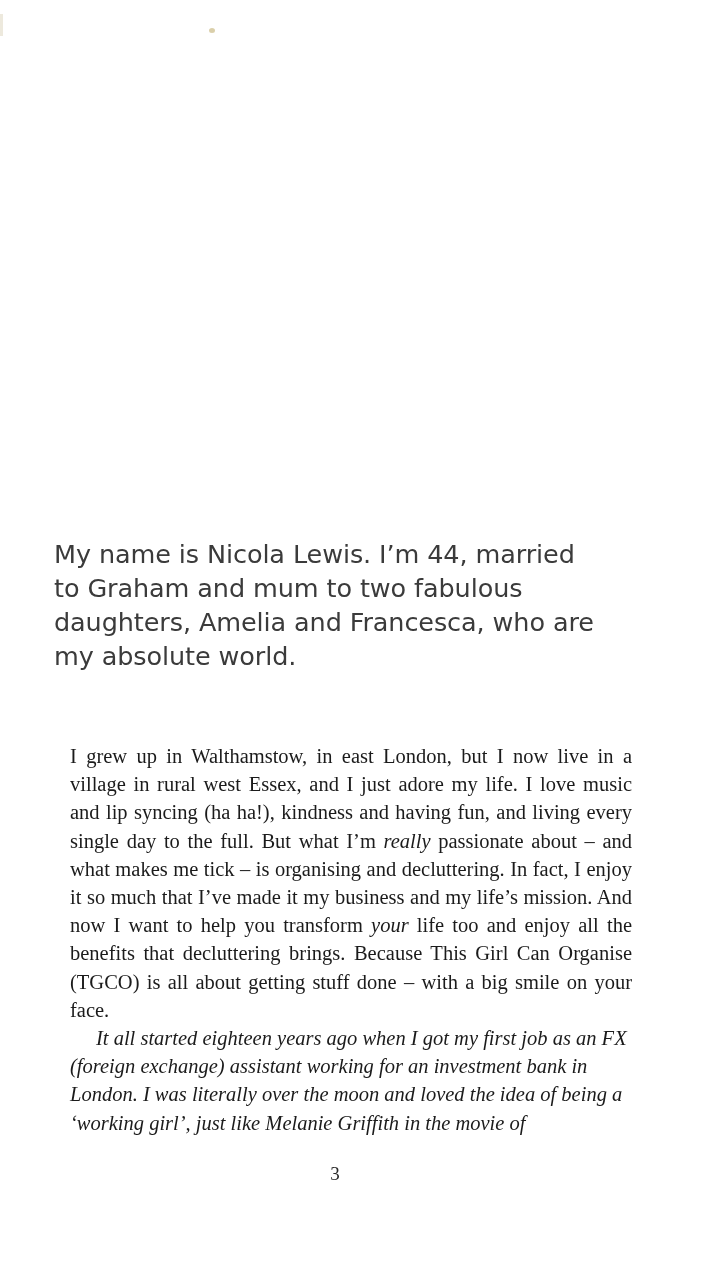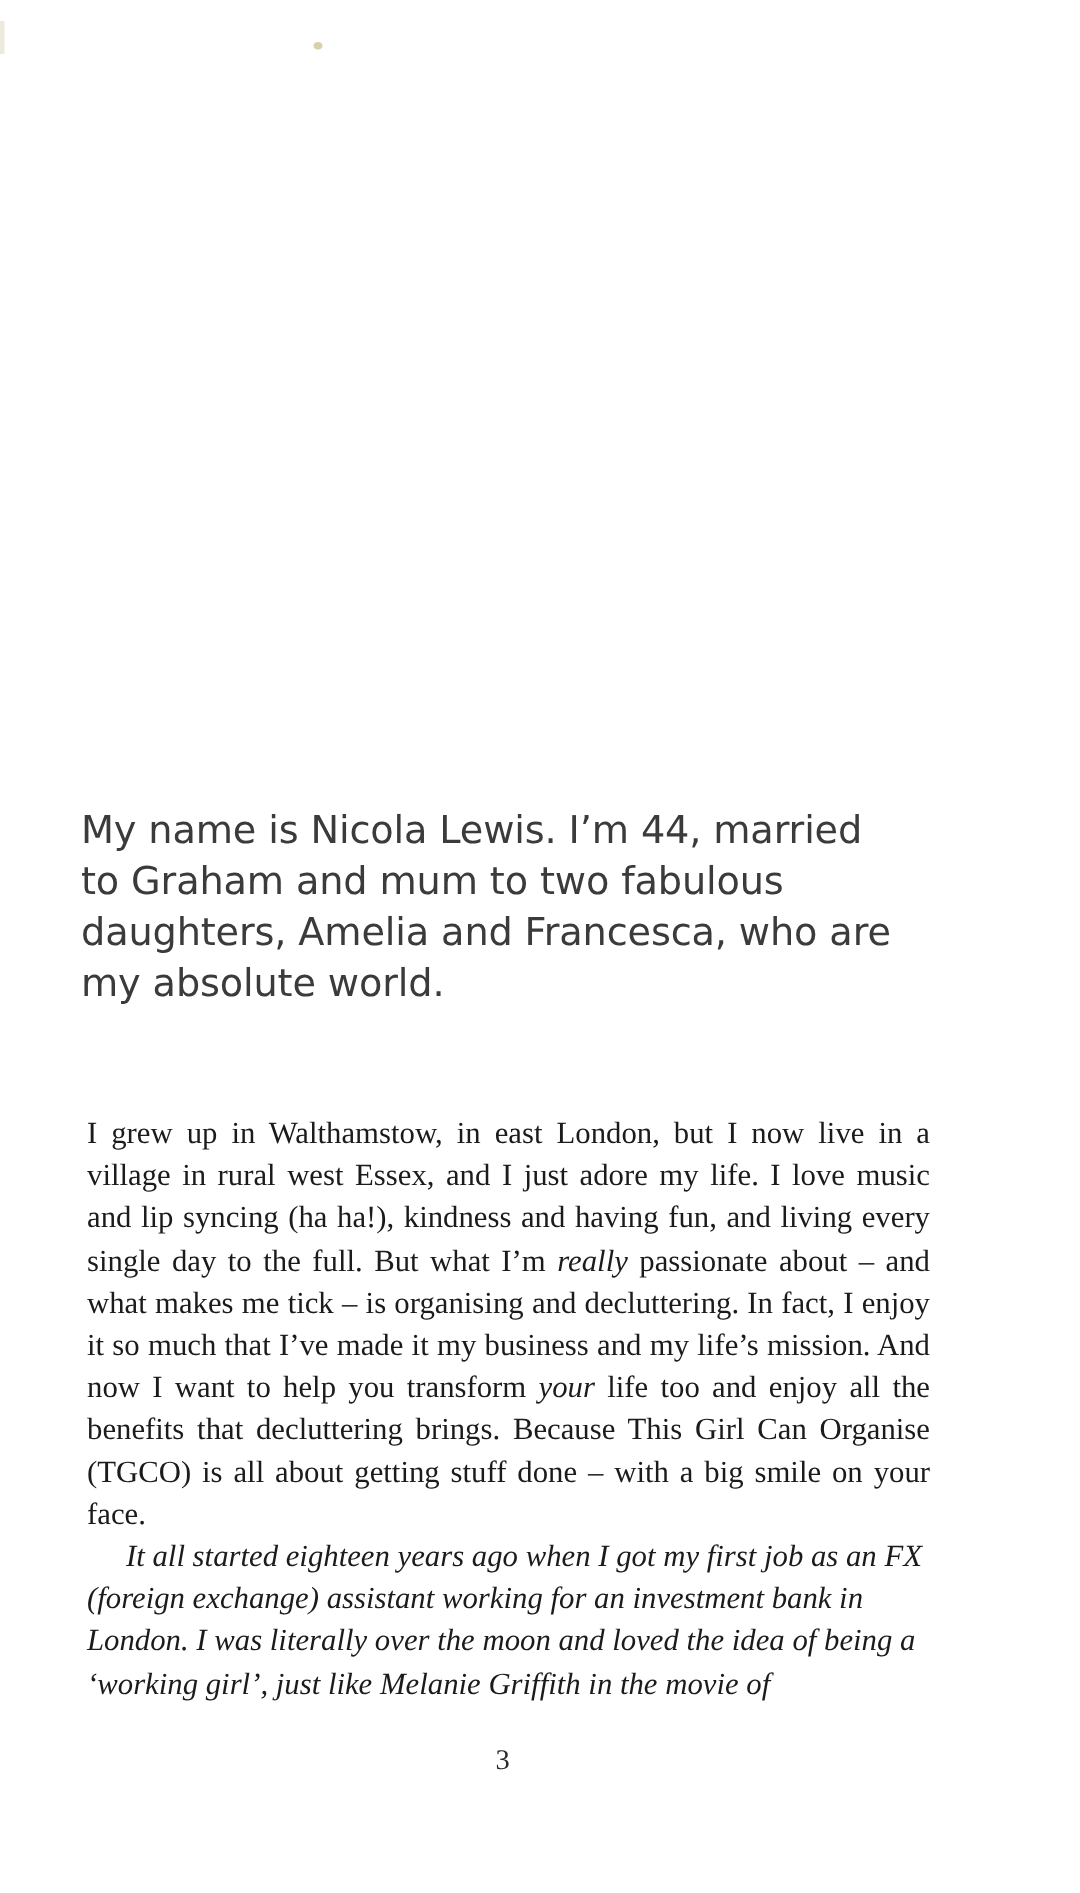--- a/index.html
+++ b/index.html
@@ -61,21 +61,21 @@
     font-size: 25.5px;
     line-height: 34px;
     color: #3b3b3b;
     letter-spacing: -0.1px;
     font-weight: 400;
   }
 
   .body-copy {
     position: absolute;
     top: 742px;
-    left: 4px;
+    left: 16px;
     width: 562px;
     font-family: "Liberation Serif", serif;
     font-size: 20.5px;
     line-height: 28.2px;
     color: #1b1b1b;
     text-align: justify;
   }
 
   .body-copy p {
     margin: 0;

